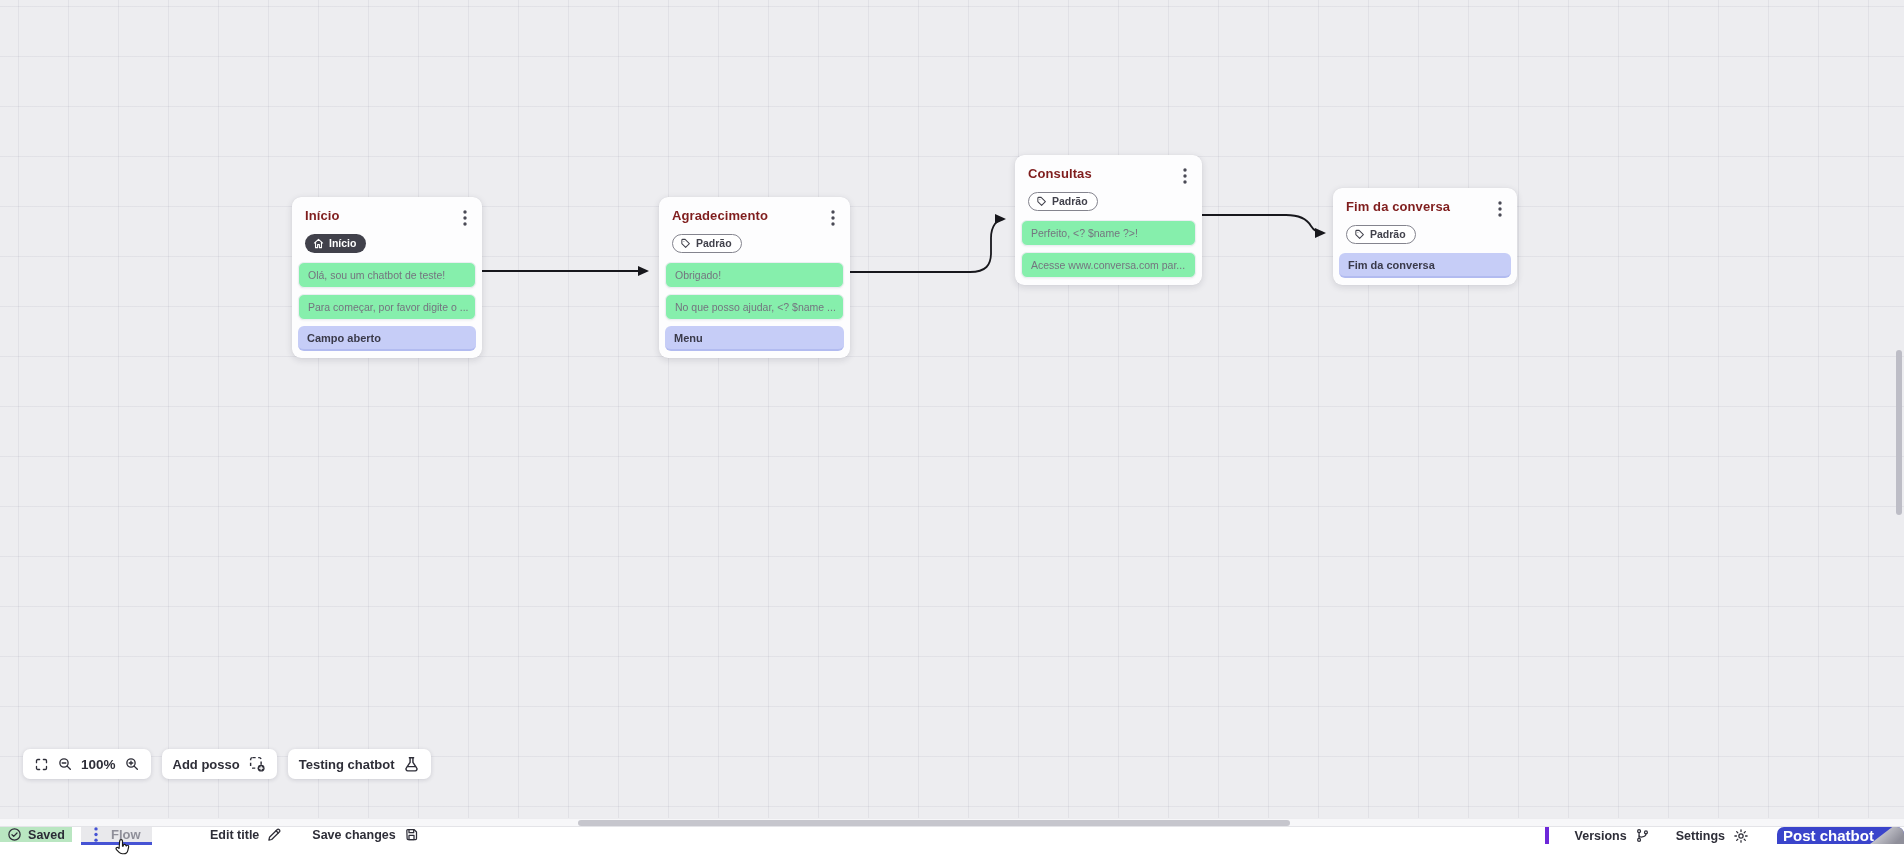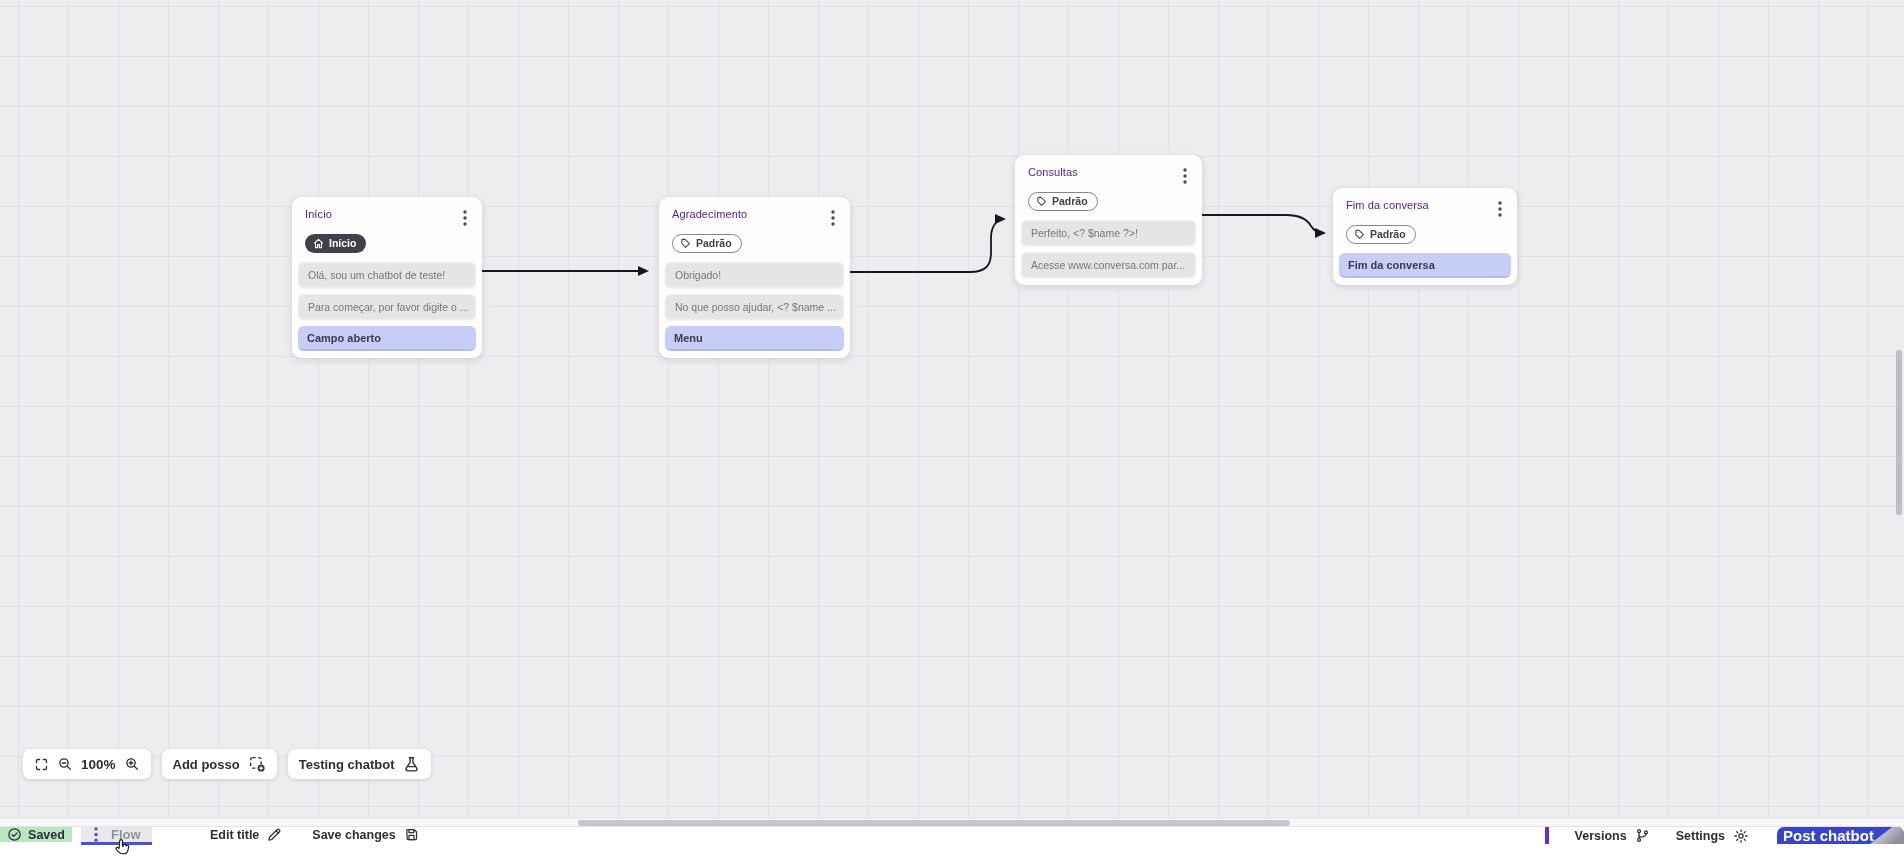--- a/index.html
+++ b/index.html
@@ -18,29 +18,29 @@
   }
   svg.wires { position:absolute; inset:0; width:100%; height:100%; pointer-events:none; }
 
   
   .node {
     position:absolute; background:#fdfdfe; border-radius:9px;
     box-shadow:0 2px 7px rgba(35,35,60,.14), 0 0 1px rgba(35,35,60,.10);
     padding:9px 6px 7px 6px;
   }
   .node-header { display:flex; justify-content:space-between; align-items:flex-start; padding:2px 7px 0 7px; }
-  .node-title { font-size:11px; font-weight:400; color:#4c1d95; letter-spacing:.1px; }
+  .node-title { font-size:13px; font-weight:700; color:#7f1d1d; letter-spacing:.1px; }
   .node-menu { cursor:pointer; padding:1px 2px; margin-top:1px; }
   .badge-row { padding:7px 7px 9px 7px; }
   .badge { display:inline-flex; align-items:center; gap:5px; font-size:10.5px; font-weight:700; line-height:1; }
   .badge.dark { background:#41414b; color:#ffffff; border-radius:10px; padding:4px 10px 4px 8px; }
   .badge.outline { background:#fff; color:#41414b; border:1.4px solid #84848e; border-radius:10px; padding:3px 9px 3px 7px; }
   .node-items { display:flex; flex-direction:column; gap:6px; }
   .msg {
-    background:#e5e5e5; border:1px solid #eceef2; border-radius:6px;
+    background:#86efac; border:1px solid #eceef2; border-radius:6px;
     box-shadow:0 1px 2px rgba(30,30,60,.05);
     padding:6px 9px; font-size:10.5px; color:#74747f;
     white-space:nowrap; overflow:hidden;
   }
   .chip {
     background:#c6cdf7; border-bottom:2px solid #b2bbf0; border-radius:6px;
     padding:6px 9px 5px 9px; font-size:11px; font-weight:700; color:#3a3a4a;
     white-space:nowrap; overflow:hidden;
   }
 

